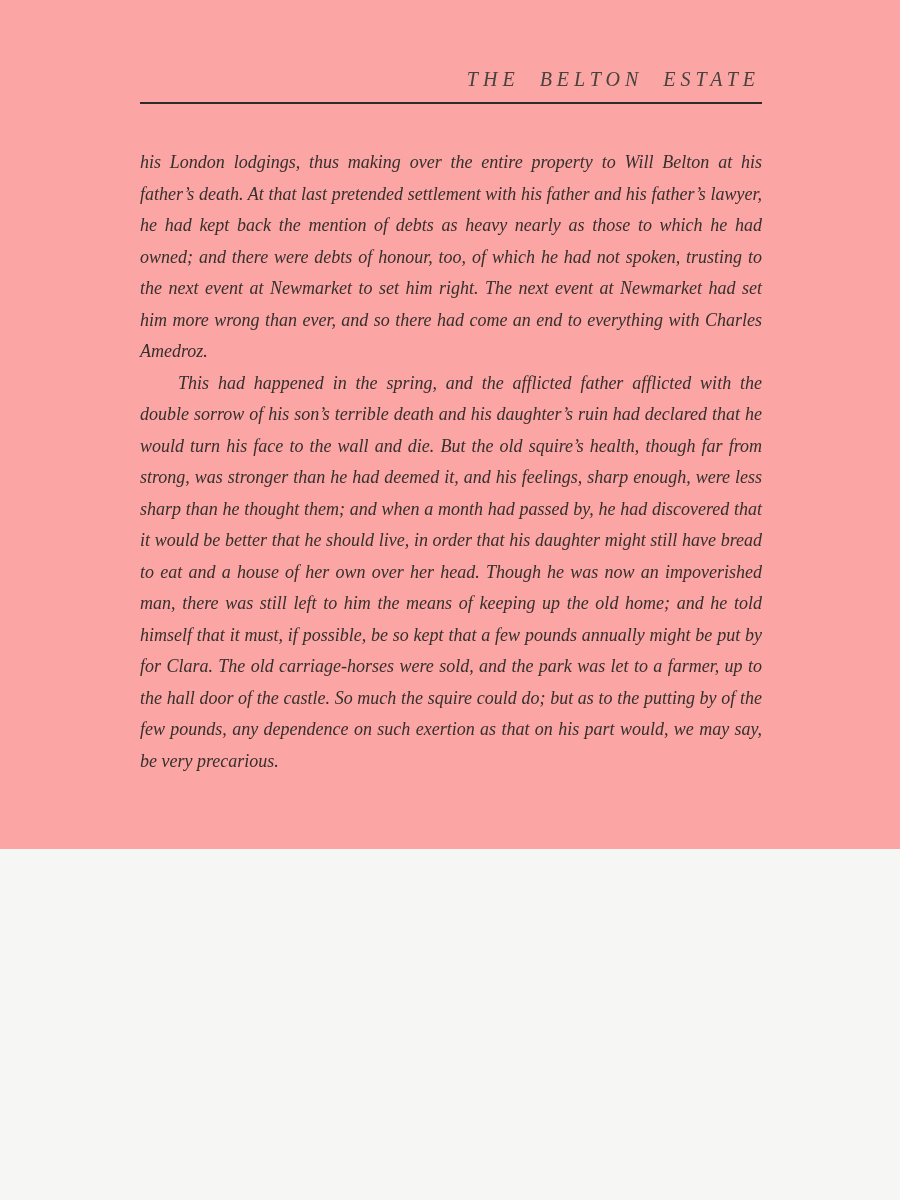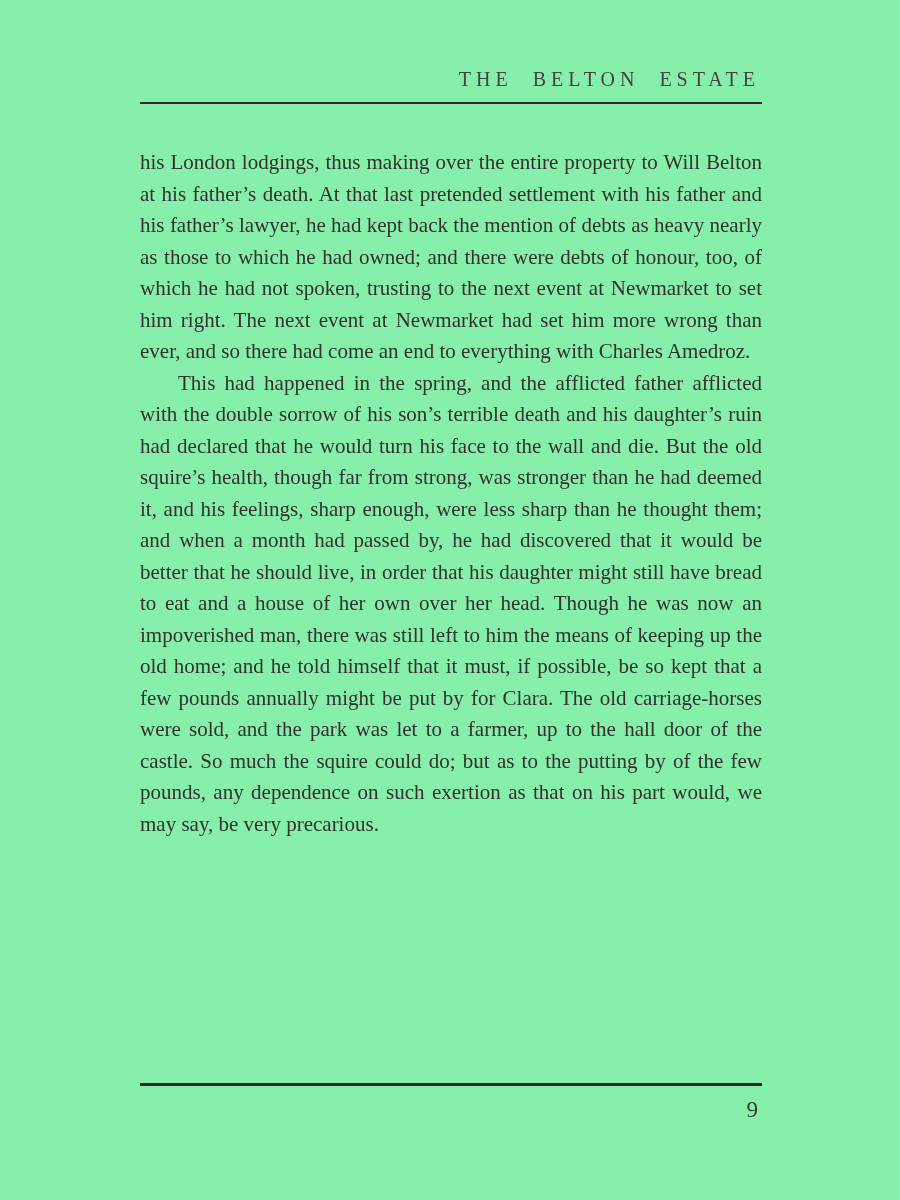--- a/index.html
+++ b/index.html
@@ -3,25 +3,26 @@
 <meta charset="utf-8">
 <style>
   html, body {
     margin: 0;
     padding: 0;
     background: #f6f6f4;
   }
   .page {
     position: relative;
     width: 900px;
-    height: 1200px;
-    background: #86efac;
+    height: 849px;
+    background: #fca5a5;
     font-family: "Liberation Serif", serif;
     color: #35302c;
     overflow: hidden;
+    font-style: italic;
   }
   .content {
     position: absolute;
     left: 140px;
     top: 0;
     width: 622px;
   }
   .page-header {
     margin-top: 68px;
   }
@@ -34,21 +35,21 @@
     color: #47423d;
     padding-right: 2px;
   }
   .header-rule {
     border: none;
     border-top: 2px solid #2f2b28;
     margin: 11px 0 0 0;
   }
   .body-text {
     margin-top: 43px;
-    font-size: 21px;
+    font-size: 18px;
     line-height: 31.5px;
     text-align: justify;
     color: #35302b;
   }
   .body-text p {
     margin: 0;
     padding: 0;
   }
   .body-text p.indent {
     text-indent: 38px;

